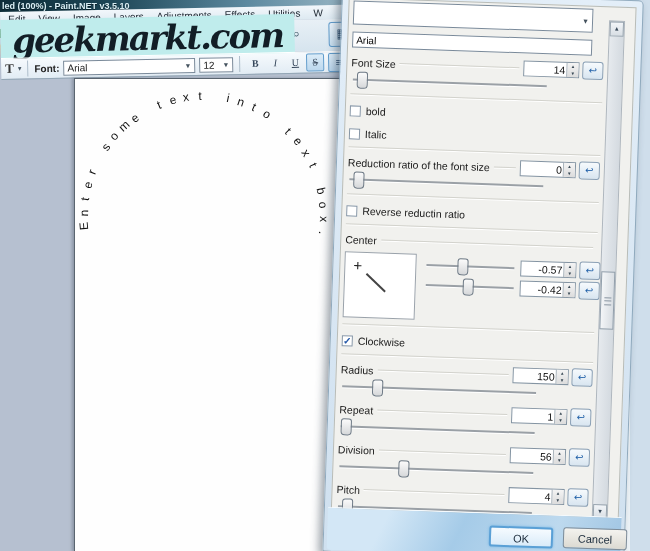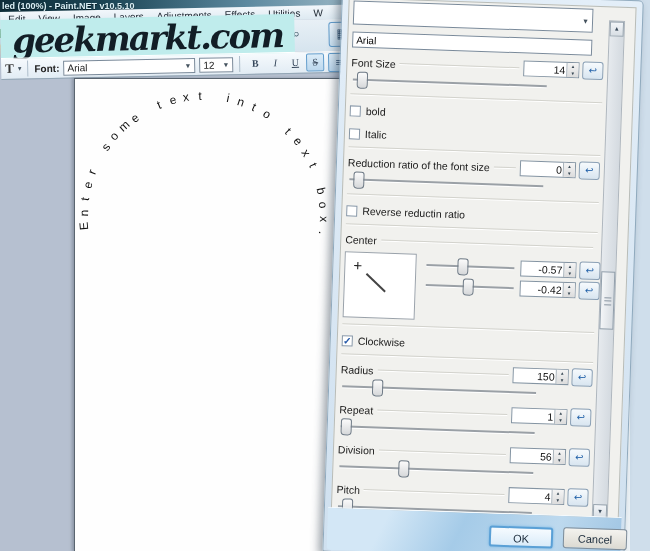--- a/index.html
+++ b/index.html
@@ -112,21 +112,21 @@
     box-shadow:0 0 3px #7ab8e4;}
   #cancel-btn{left:236px;top:11px;border:1px solid #7e8c98;background:linear-gradient(#f4f3ef,#dcdad2);}
   #dlg-bottom-line{position:absolute;left:0;right:0;bottom:-1px;height:3px;background:#46525e;border-radius:0 0 4px 4px;}
 </style>
 </head>
 <body>
 
 <div id="workspace"></div>
 
 <div id="titlebar">
-  <span>led (100%) - Paint.NET v10.5.10</span>
+  <span>led (100%) - Paint.NET v3.5.10</span>
 </div>
 
 <div id="header-tilt">
   <div id="menubar">
       <span>Edit</span>
       <span>View</span>
       <span>Image</span>
       <span>Layers</span>
       <span>Adjustments</span>
       <span>Effects</span>

